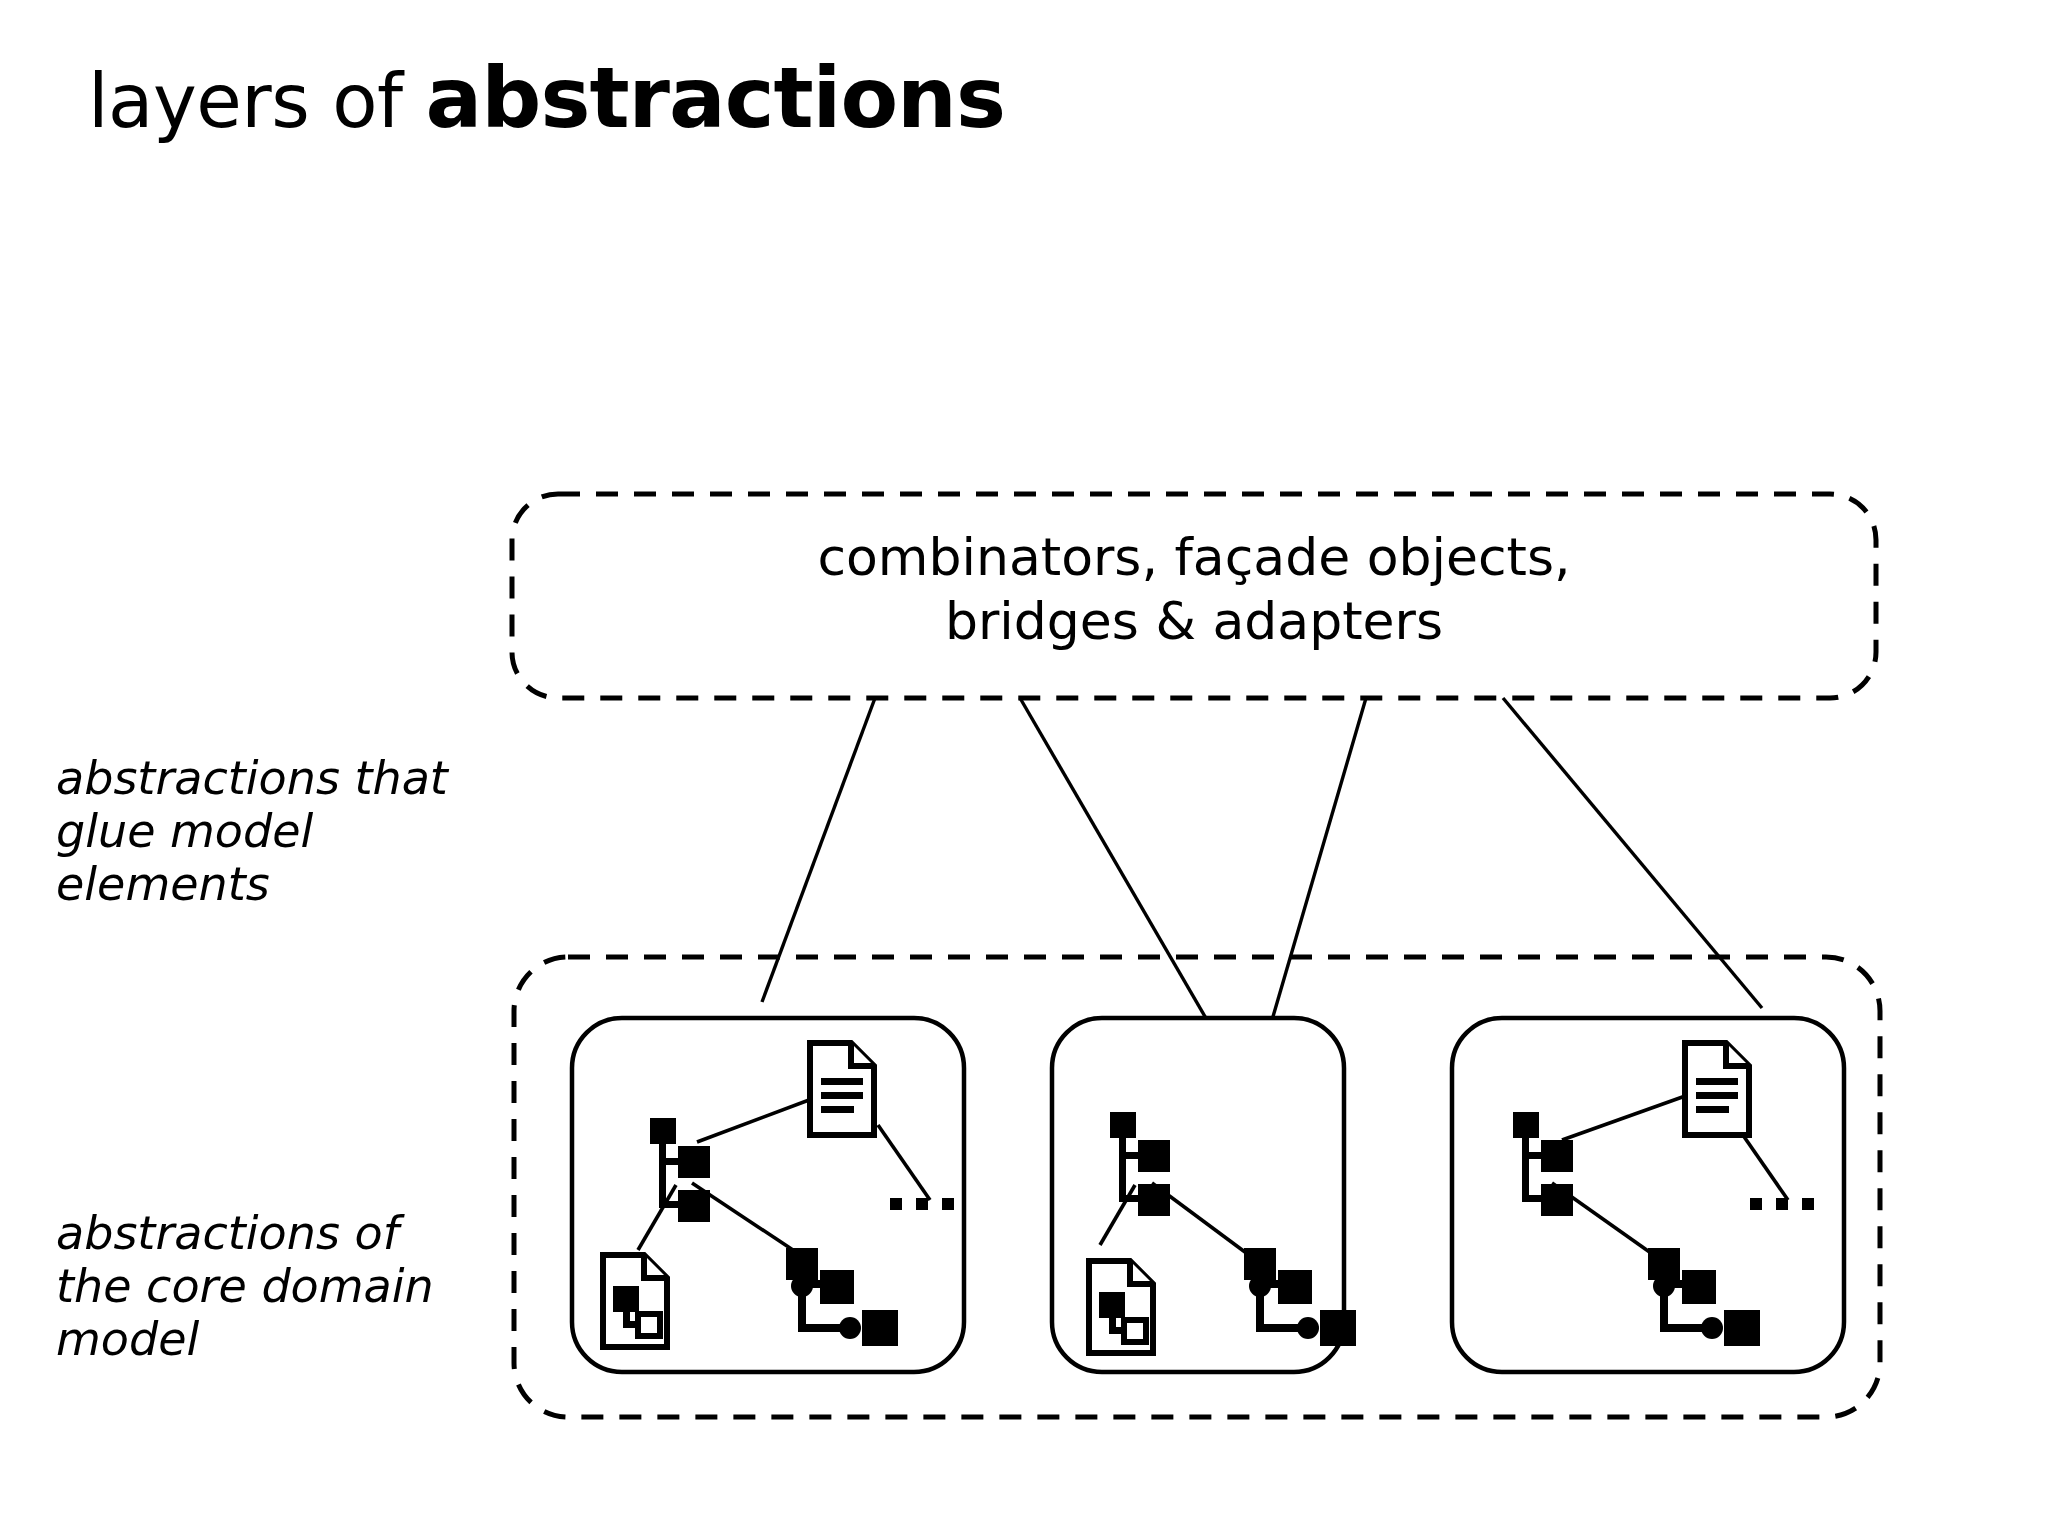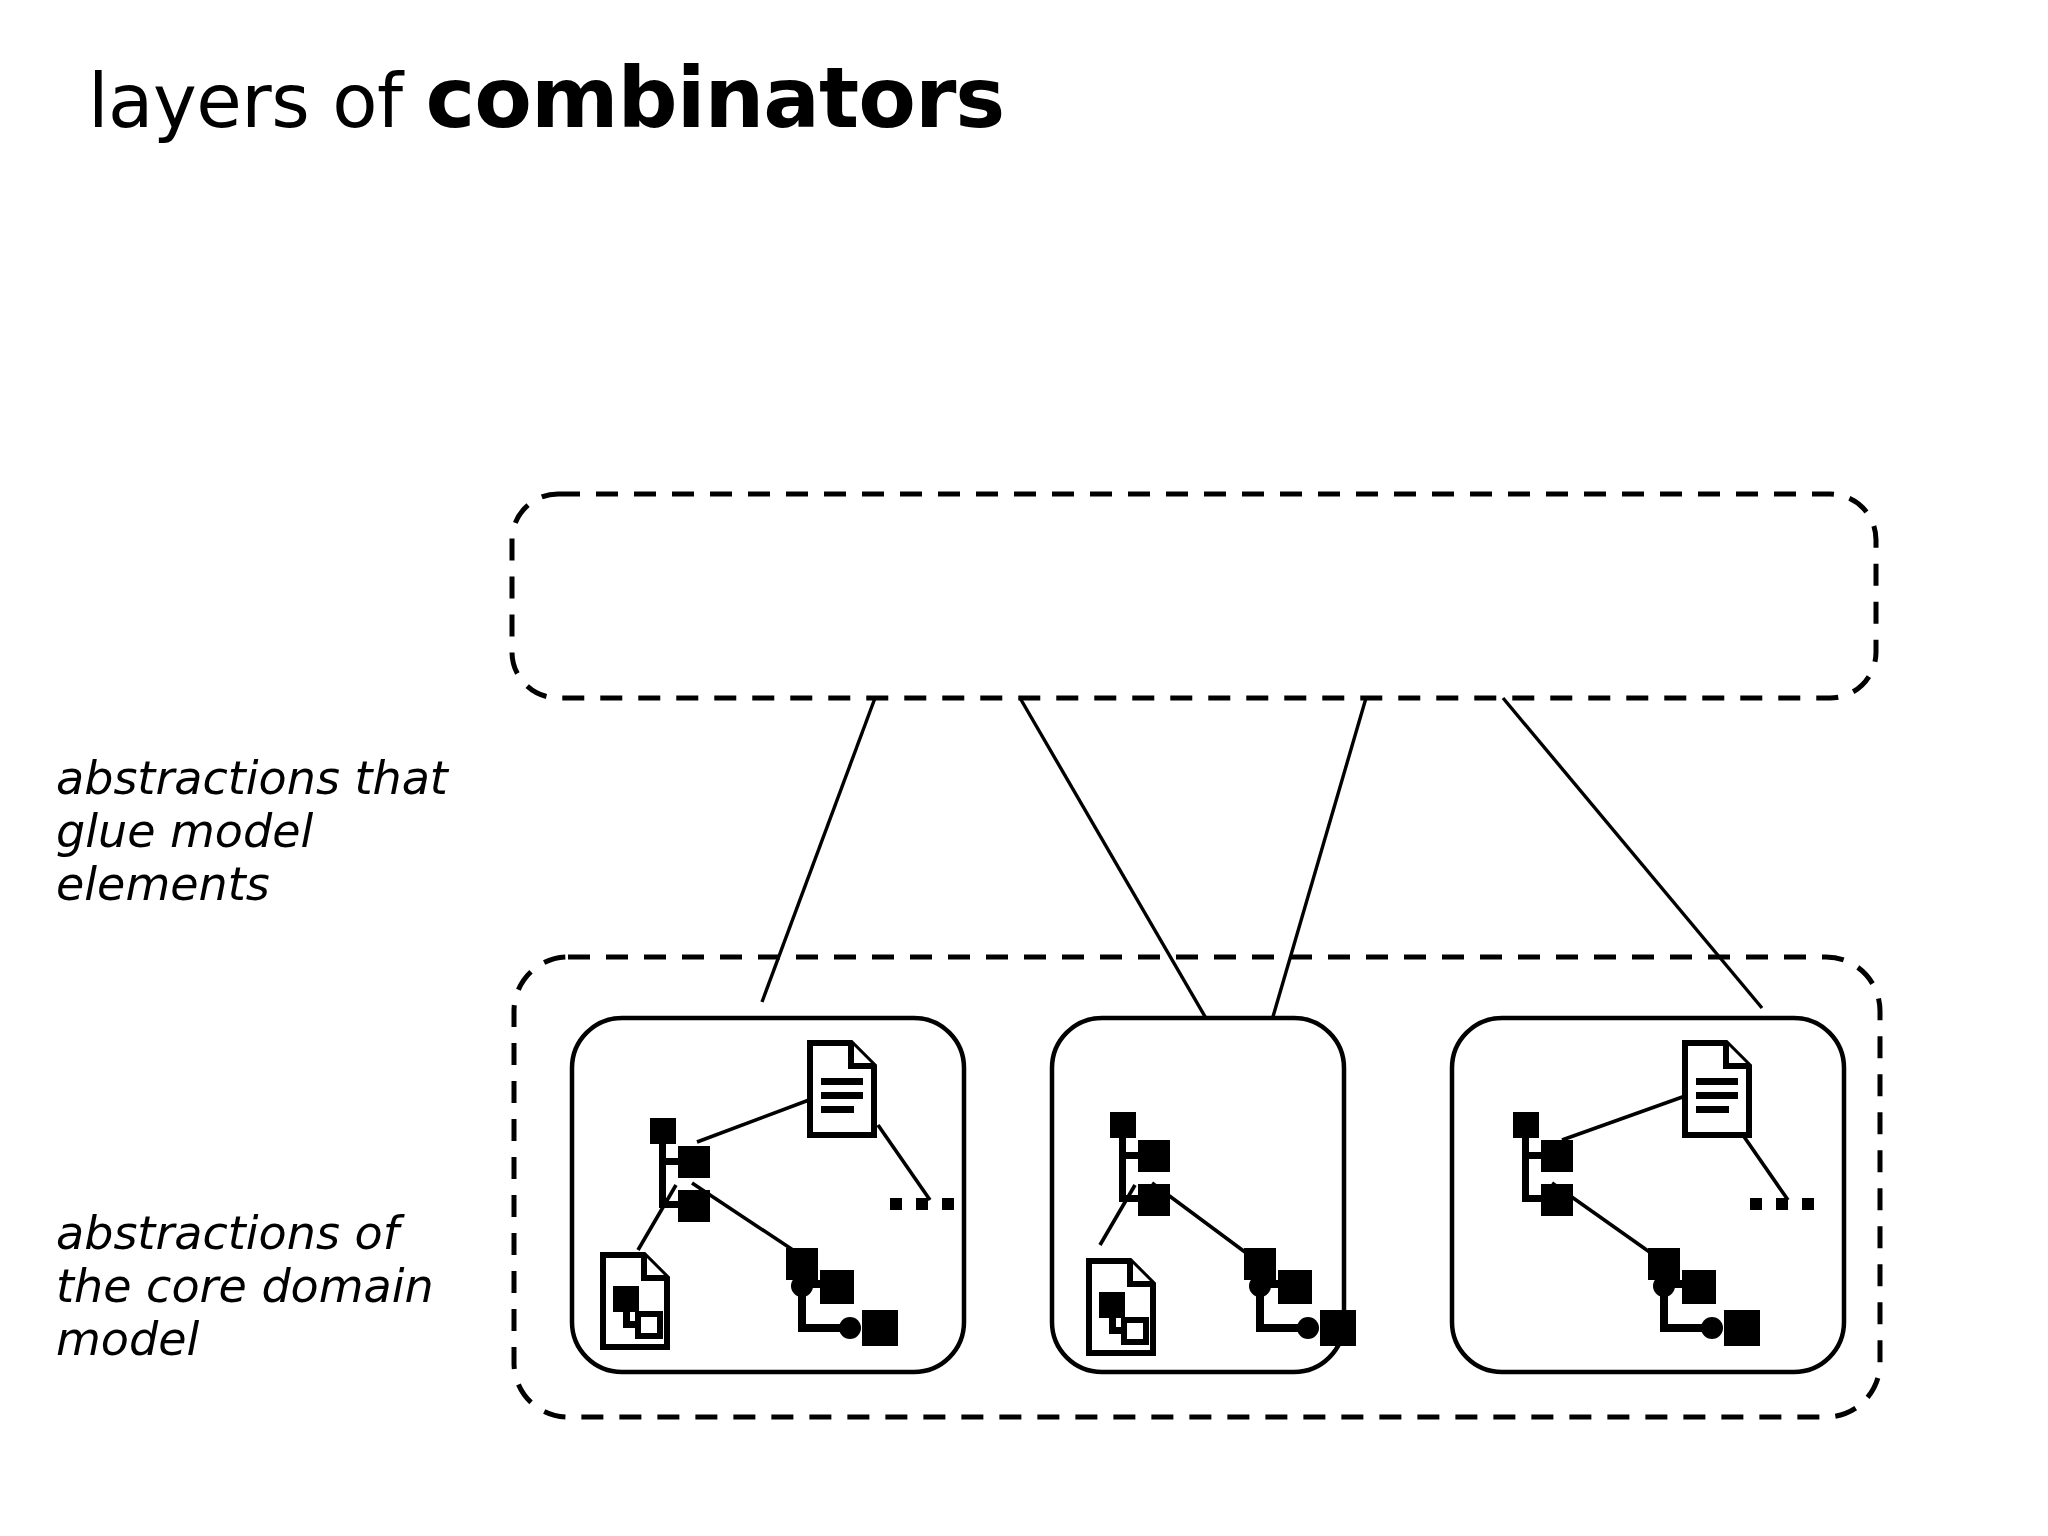--- a/index.html
+++ b/index.html
@@ -66,21 +66,21 @@
     line-height: 1.24;
     white-space: pre-line;
   }
 </style>
 </head>
 <body>
 
 <div id="slide">
 
   <div class="title">
-    <span class="light">layers of </span><span class="strong">combinators</span>
+    <span class="light">layers of </span><span class="strong">abstractions</span>
   </div>
 
   <div class="side-label" id="label-core">abstractions of
 the core domain
 model</div>
   <div class="side-label" id="label-glue">abstractions that
 glue model
 elements</div>
 
   <svg id="canvas" viewBox="0 0 2048 1536">
@@ -176,14 +176,16 @@
         <line x1="1552" y1="1183" x2="1658" y2="1258"></line>
       </g>
       <use href="#glyph-tree" x="1513" y="1112"></use>
       <use href="#glyph-doc-text" x="1682" y="1040"></use>
       <use href="#glyph-chain" x="1648" y="1248"></use>
       <use href="#glyph-ellipsis" x="1750" y="1198"></use>
     </g>
 
   </svg>
 
+  <div class="topbox-text">combinators, façade objects,
+bridges &amp; adapters</div>
 
 </div>
 
 </body></html>

